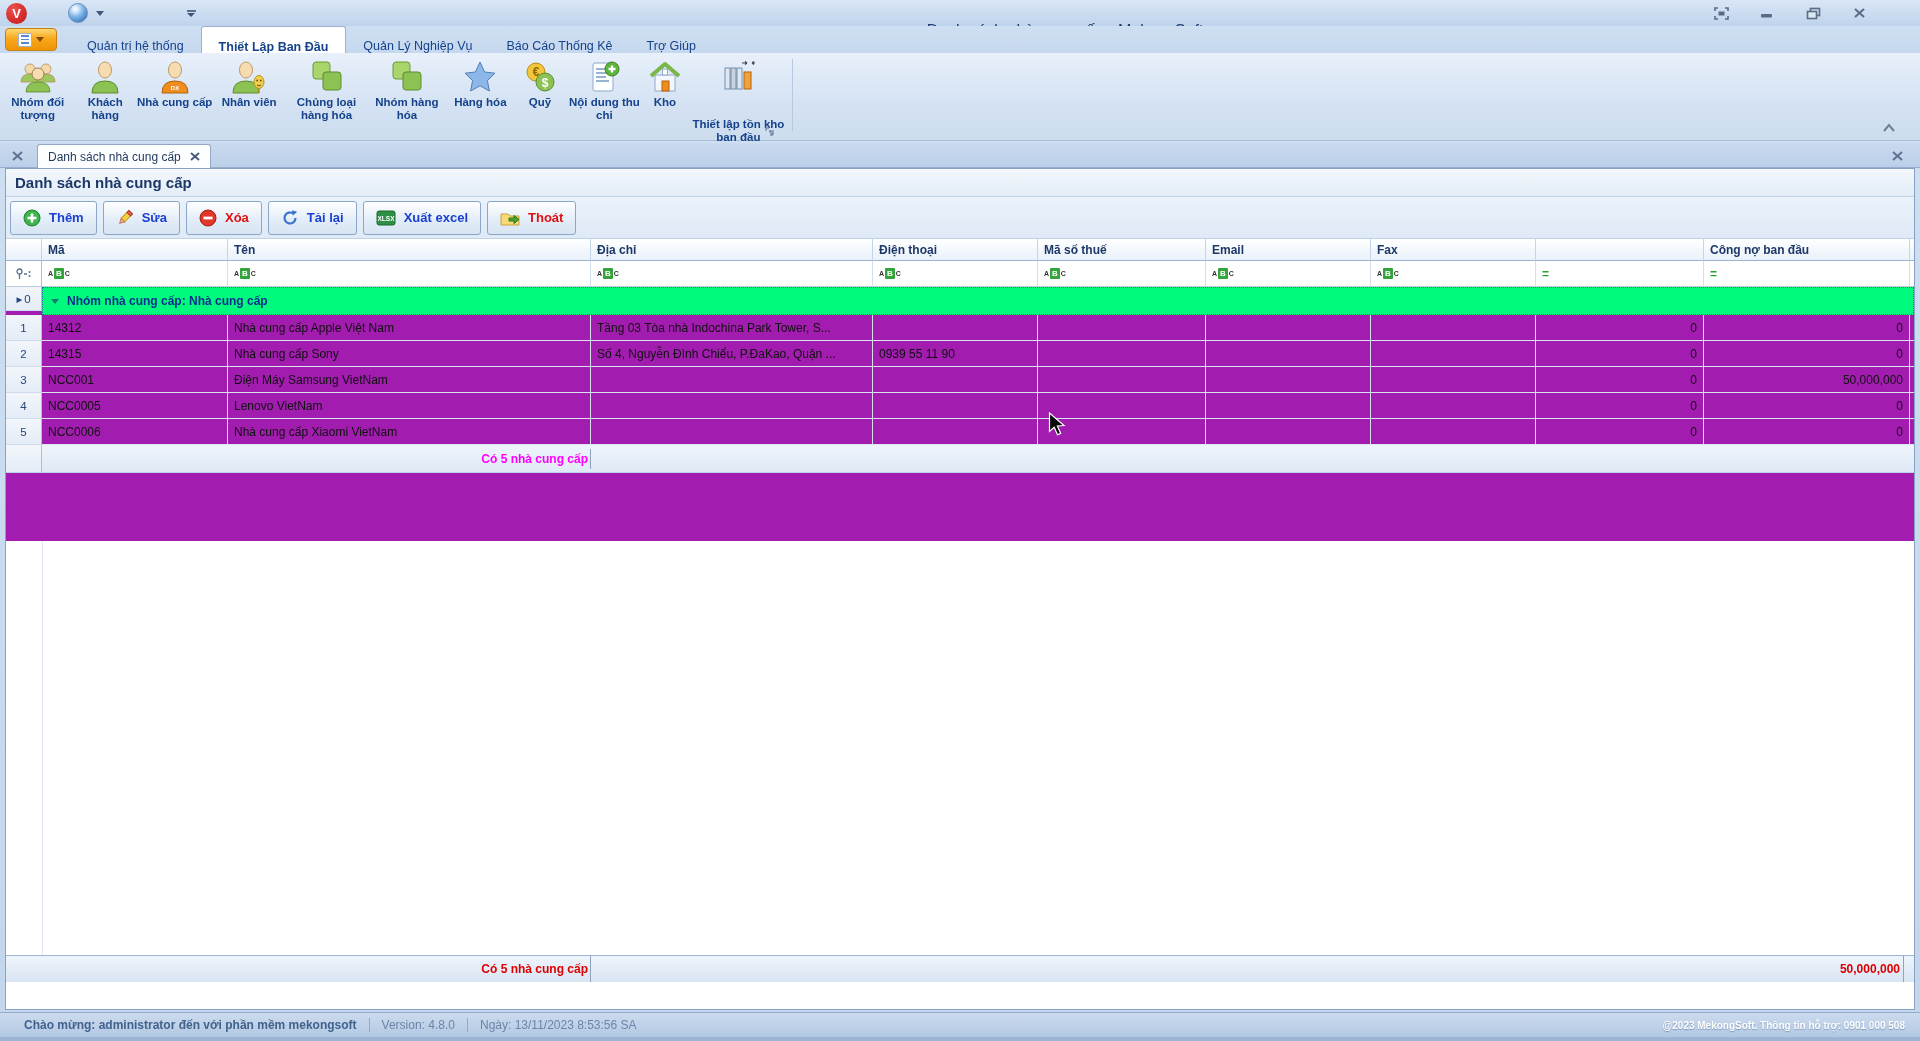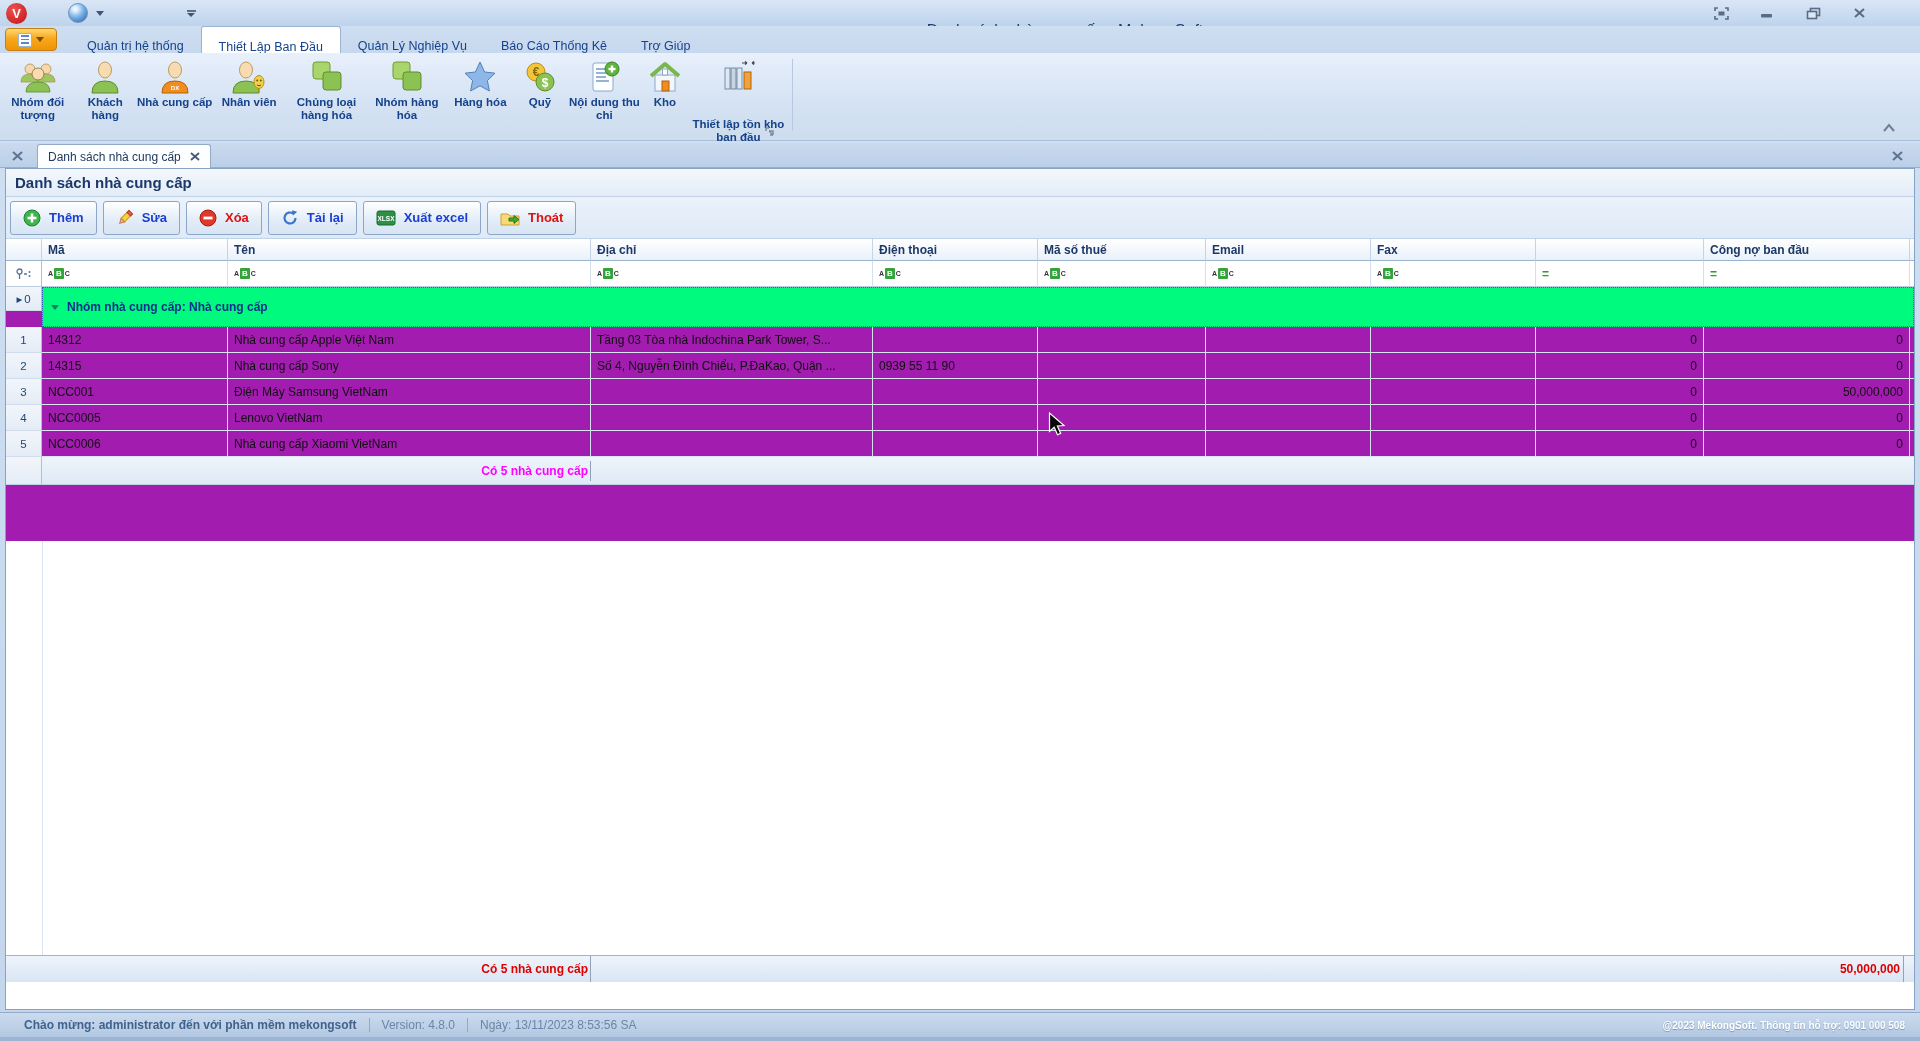--- a/index.html
+++ b/index.html
@@ -33,21 +33,21 @@
   .appmenu-btn { position:absolute; left:5px; top:2px; width:52px; height:23px; border-radius:4px;
     background:linear-gradient(#ffd871,#f7a81d 45%,#ef9405); border:1px solid #c67f12;
     display:flex; align-items:center; justify-content:center; gap:4px; }
   .appmenu-ico { width:14px; height:14px; background:#fff; border:1px solid #9db4d2; border-radius:2px;
     display:flex; flex-direction:column; justify-content:center; gap:2px; padding:0 2px; }
   .appmenu-ico i { display:block; height:1.5px; background:#5b88c9; }
   .rtabs { position:absolute; left:70px; top:0; height:27px; display:flex; }
   .rtab { padding:0 17px; height:40px; display:flex; align-items:center; font-size:12.5px;
     color:#15428b; white-space:nowrap; }
   .rtab.active { background:#fff; border:1px solid #9cb3d2; border-bottom:none;
-    border-radius:3px 3px 0 0; font-weight:normal; }
+    border-radius:3px 3px 0 0; font-weight:bold; }
 
   
   .ribbon { position:absolute; left:0; top:53px; width:1920px; height:88px;
     background:linear-gradient(#e8f0fb,#d4e2f3 60%,#cddded); border-bottom:1px solid #a9bedb; }
   .rgroup { position:absolute; left:2px; top:2px; width:788px; height:84px; }
   .ritems { display:flex; align-items:flex-start; height:68px; }
   .ritem { display:flex; flex-direction:column; align-items:center; padding-top:3px; height:70px; }
   .ricon { height:36px; display:flex; align-items:flex-end; justify-content:center; }
   .rlabel { font-size:11.5px; font-weight:bold; color:#15428b; text-align:center; line-height:12.5px;
     margin-top:2px; }
@@ -94,21 +94,21 @@
     display:flex; align-items:center; }
   .hrow .cell { height:22px; background:linear-gradient(#ffffff,#e9f1fa); font-weight:bold;
     color:#1d3868; border-right:1px solid #c4d3e8; border-bottom:1px solid #9db2cf; }
   .hrow .ind { border-bottom:1px solid #9db2cf; }
   .frow .cell { height:26px; background:#fff; border-bottom:1px solid #bccbe0; }
   .frow .ind { border-bottom:1px solid #bccbe0; }
   .abc { display:flex; align-items:center; font-size:7px; font-weight:bold; color:#333; gap:1px; }
   .abc .b { background:#35a33c; color:#fff; padding:1px 2px; border-radius:1px; font-size:8px; }
   .eq { color:#2aa02a; font-weight:bold; font-size:12px; }
   .group-band { grid-column:2 / 12; background:#00fa7e; border:1px dotted #2f62b5;
-    display:flex; align-items:center; gap:8px; padding:1px 8px; height:40px;
+    display:flex; align-items:center; gap:8px; padding:1px 8px; height:28px;
     font-size:12px; font-weight:bold; color:#0b2e8f; }
   .grow.g .ind { height:24px; }
   .gchev { width:0; height:0; border-left:4px solid transparent; border-right:4px solid transparent;
     border-top:5px solid #0f7d6c; }
   .gfoot-band { grid-column:2 / 12; background:linear-gradient(#eef4fb,#dfe9f5);
     border-bottom:1px solid #c2d2e6; height:28px; display:flex; align-items:center; }
   .gfoot-cell { width:549px; display:flex; justify-content:flex-end; align-items:center;
     font-size:12px; font-weight:bold; color:#ff00ff; border-right:1px solid #8fa3bd;
     height:20px; padding-right:2px; }
   .filler { position:absolute; left:0; right:0; top:302px; bottom:0; background:#fff; }

